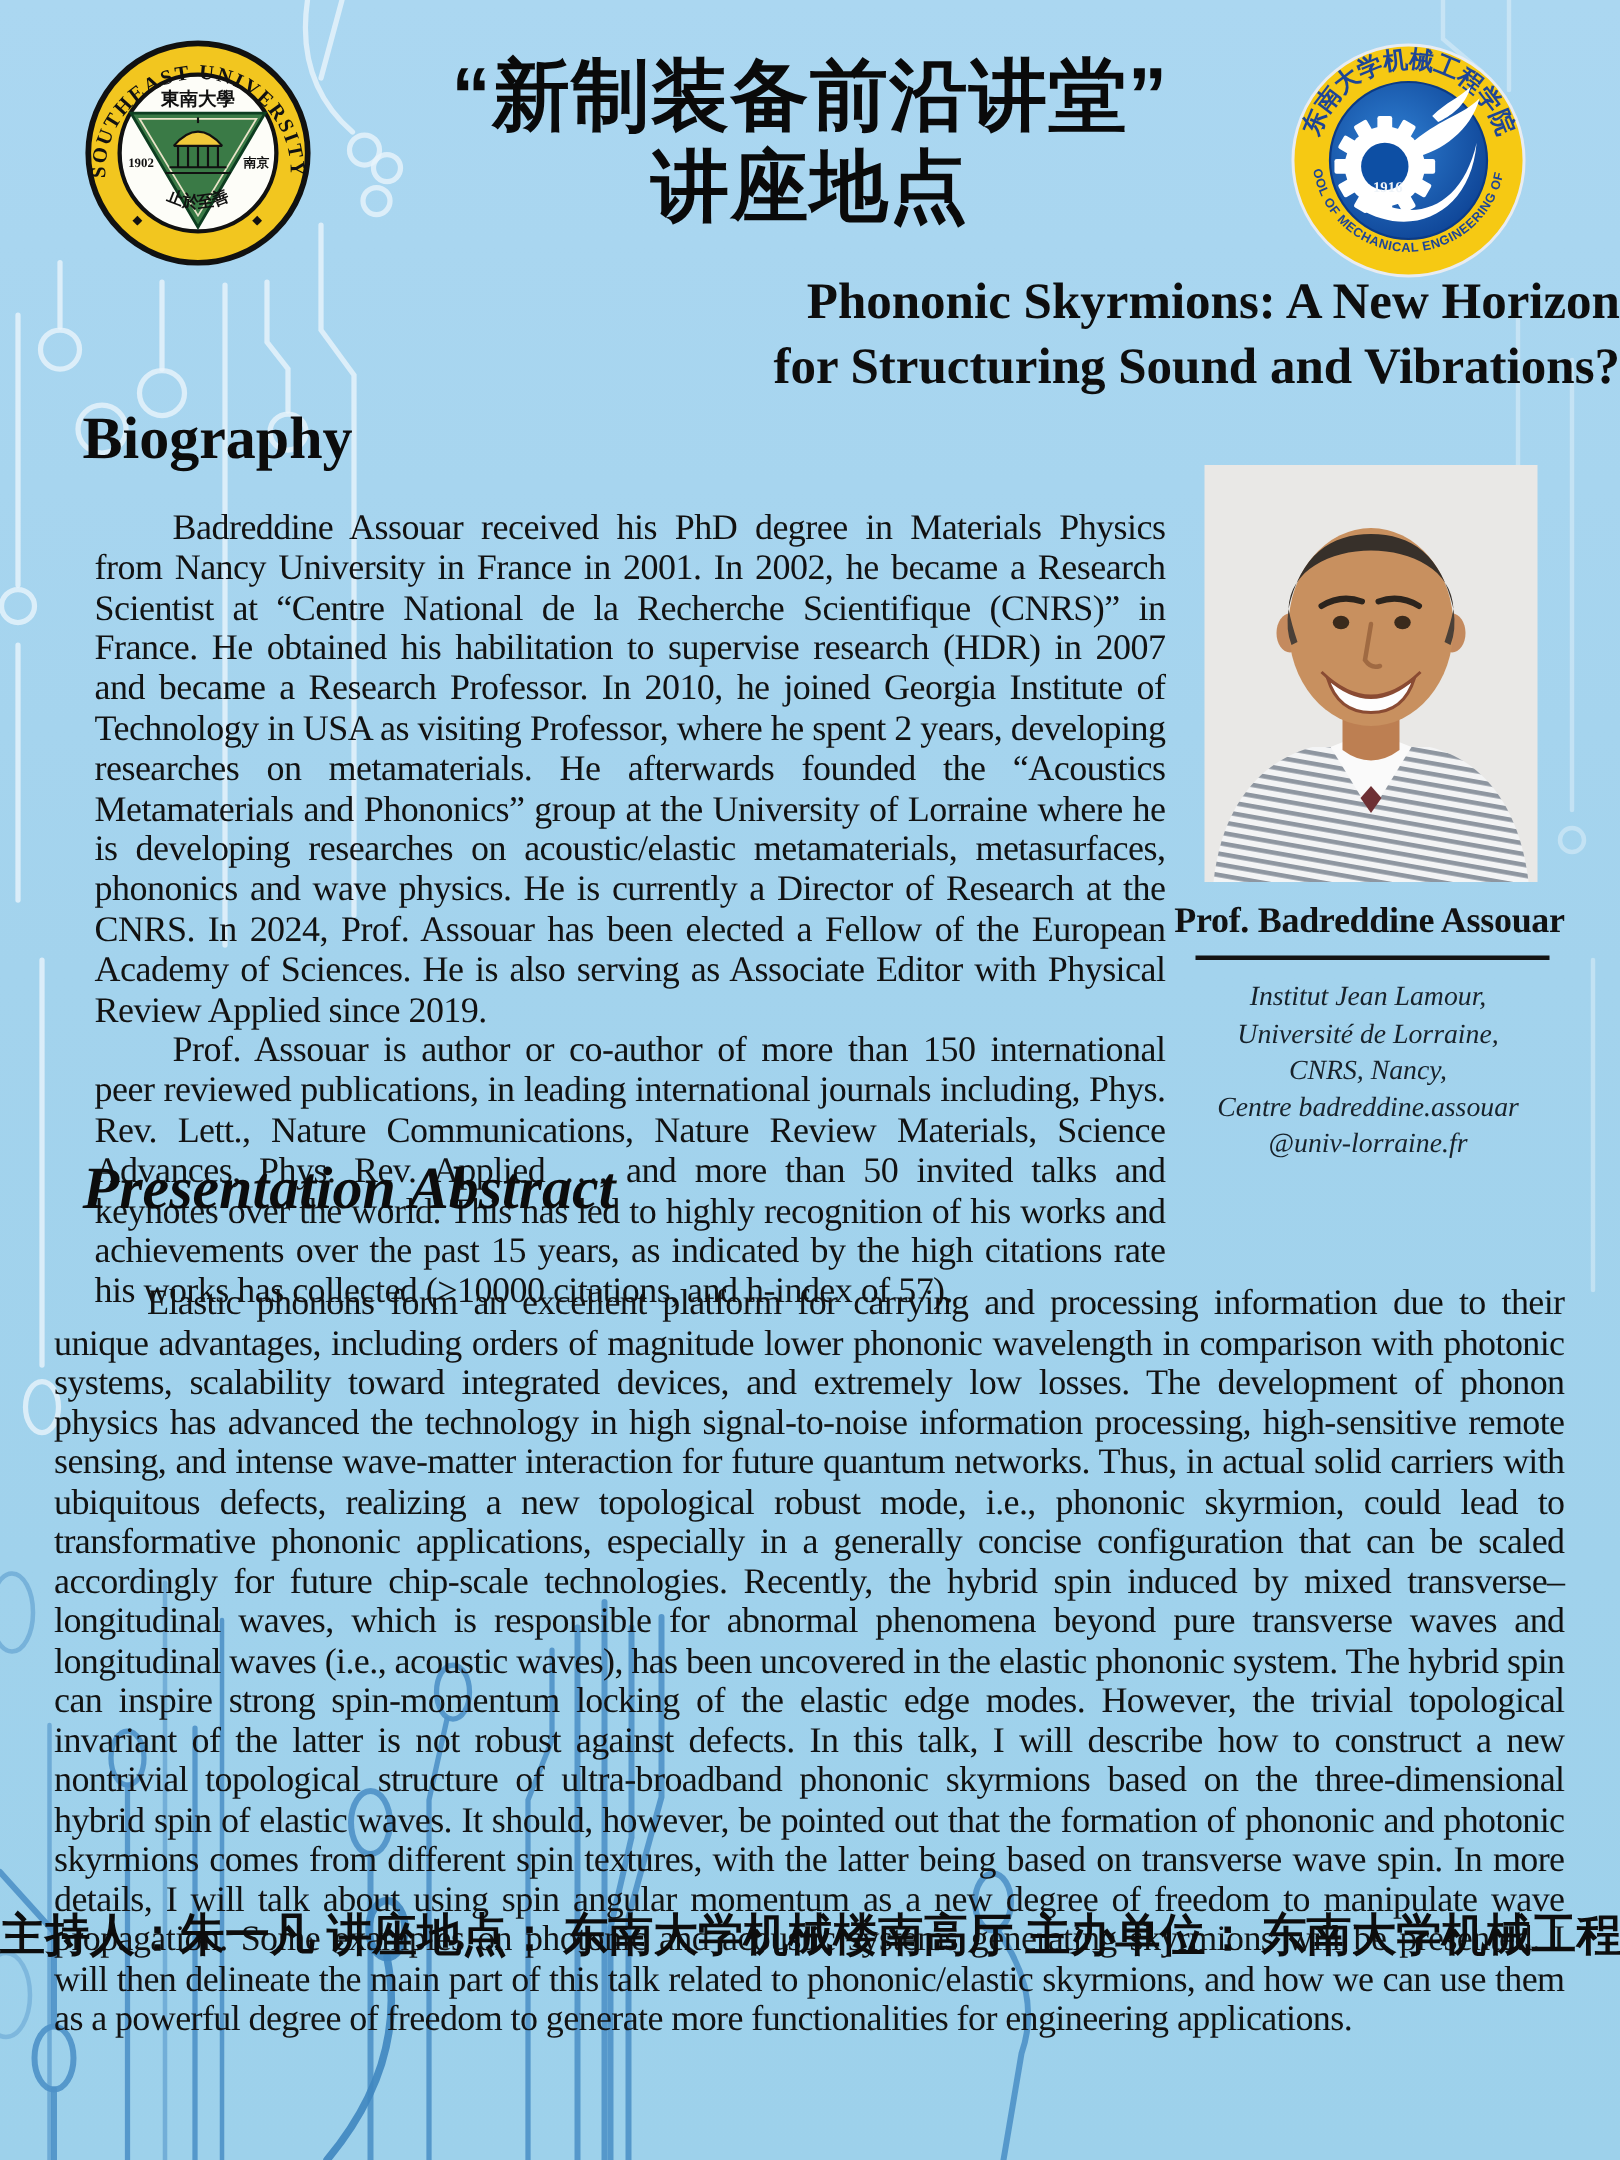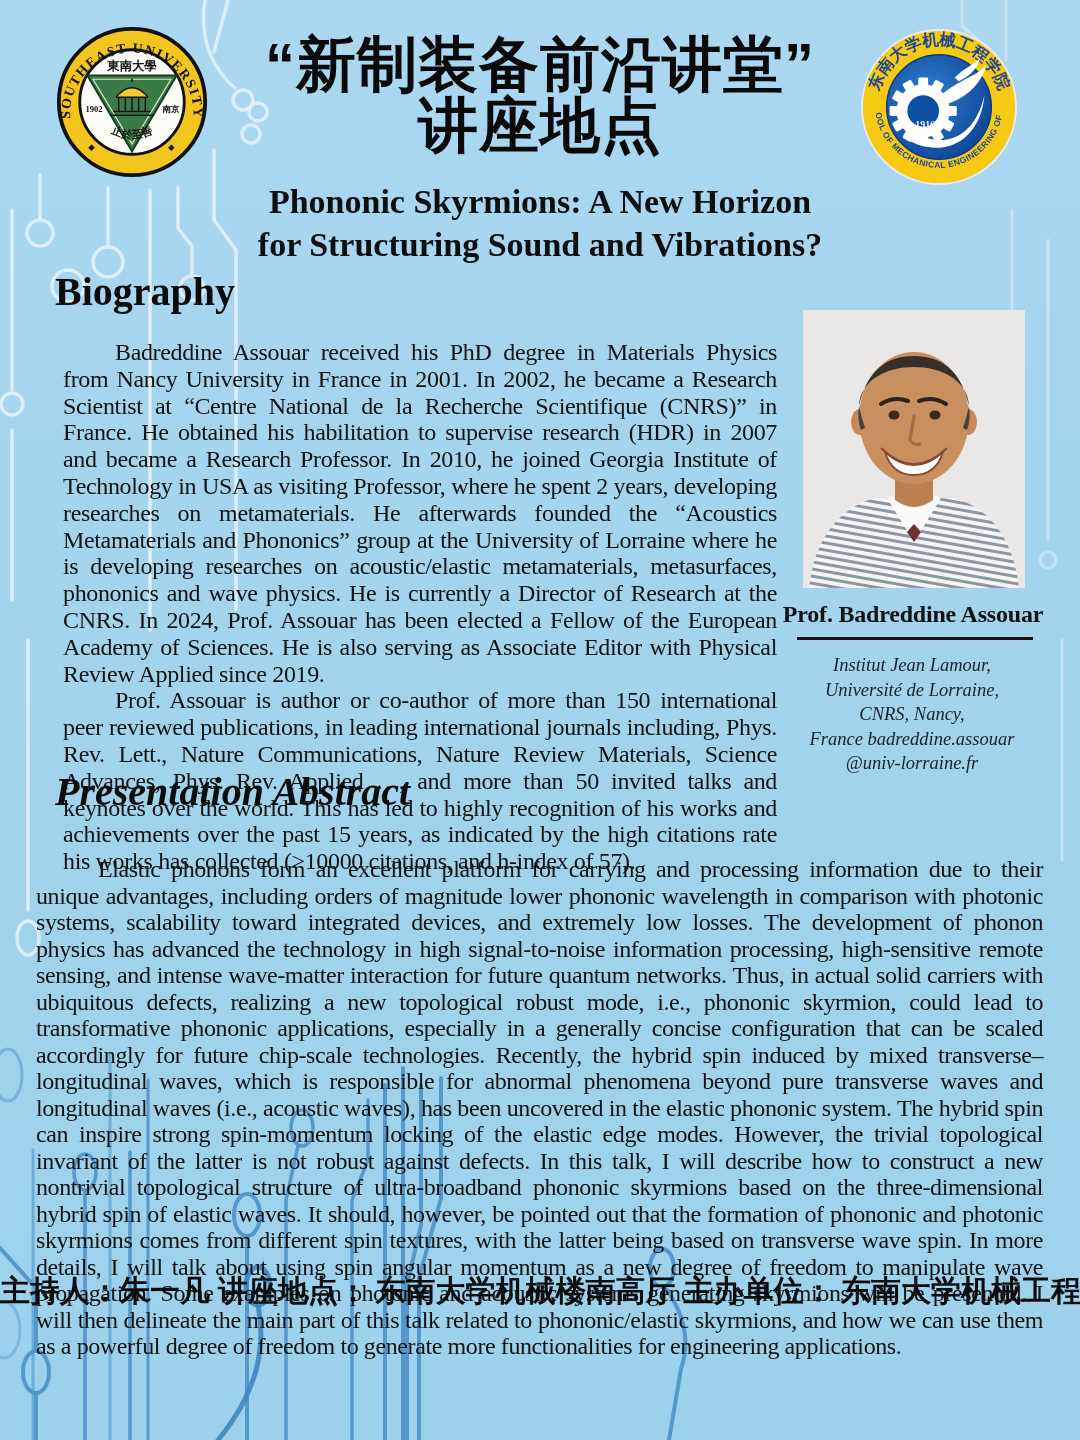--- a/index.html
+++ b/index.html
@@ -6,24 +6,24 @@
   .poster{
     position:relative;width:1080px;height:1440px;margin:0 auto;overflow:hidden;
     background:linear-gradient(180deg,#abd7f1 0%,#a3d3ed 45%,#9dd1eb 100%);
     font-family:"Liberation Serif",serif;color:#121212;
   }
   .deco{position:absolute;left:0;top:0;width:1080px;height:1440px;pointer-events:none;}
   .logo{position:absolute;}
   .title-cn{
     position:absolute;left:160px;right:160px;top:34px;text-align:center;
     font-family:"Liberation Sans",sans-serif;font-weight:900;color:#0a0a0a;
-    font-size:60px;line-height:61px;letter-spacing:1px;
+    font-size:52px;line-height:61px;letter-spacing:1px;
   }
   .title-en{
-    position:absolute;left:0;right:0;top:180px;text-align:center;
+    position:absolute;left:0;right:0;top:180px;text-align:right;
     font-weight:bold;font-size:34px;line-height:43px;color:#0e0e0e;
   }
   .section-heading{position:absolute;font-weight:bold;font-size:40px;color:#0c0c0c;}
   #bio-heading{left:55px;top:268px;}
   #abstract-heading{left:55px;top:768px;font-style:italic;}
   .bio-text{
     position:absolute;left:63px;top:339px;width:714px;
     font-size:24px;line-height:26.8px;letter-spacing:-0.35px;text-align:justify;
   }
   .bio-text p{margin:0;text-indent:52px;}
@@ -230,21 +230,21 @@
     <path d="M82,142 q29,26 58,0 q-7,23 -29,23 q-22,0 -29,-23 Z" fill="#fdfdfd" stroke="#8a4b33" stroke-width="2"></path>
     <path d="M78,138 q33,32 66,0" stroke="#8a4b33" stroke-width="2" fill="none"></path>
   </svg>
 
   <div class="speaker-name">Prof. Badreddine Assouar</div>
   <div class="name-divider"></div>
   <div class="affiliation">
     <div>Institut Jean Lamour,</div>
     <div>Université de Lorraine,</div>
     <div>CNRS, Nancy,</div>
-    <div>France badreddine.assouar</div>
+    <div>Centre badreddine.assouar</div>
     <div>@univ-lorraine.fr</div>
   </div>
 
   <div id="abstract-heading" class="section-heading">Presentation Abstract</div>
   <div class="abstract-text">
     <p>Elastic phonons form an excellent platform for carrying and processing information due to their unique advantages, including orders of magnitude lower phononic wavelength in comparison with photonic systems, scalability toward integrated devices, and extremely low losses. The development of phonon physics has advanced the technology in high signal-to-noise information processing, high-sensitive remote sensing, and intense wave-matter interaction for future quantum networks. Thus, in actual solid carriers with ubiquitous defects, realizing a new topological robust mode, i.e., phononic skyrmion, could lead to transformative phononic applications, especially in a generally concise configuration that can be scaled accordingly for future chip-scale technologies. Recently, the hybrid spin induced by mixed transverse–longitudinal waves, which is responsible for abnormal phenomena beyond pure transverse waves and longitudinal waves (i.e., acoustic waves), has been uncovered in the elastic phononic system. The hybrid spin can inspire strong spin-momentum locking of the elastic edge modes. However, the trivial topological invariant of the latter is not robust against defects. In this talk, I will describe how to construct a new nontrivial topological structure of ultra-broadband phononic skyrmions based on the three-dimensional hybrid spin of elastic waves. It should, however, be pointed out that the formation of phononic and photonic skyrmions comes from different spin textures, with the latter being based on transverse wave spin. In more details, I will talk about using spin angular momentum as a new degree of freedom to manipulate wave propagation. Some examples on photonic and acoustic systems generating skyrmions will be presented. I will then delineate the main part of this talk related to phononic/elastic skyrmions, and how we can use them as a powerful degree of freedom to generate more functionalities for engineering applications.</p>
   </div>
 
   <div class="details">
     <div class="detail-row"><span>主持人：</span><span>朱一凡</span></div>

